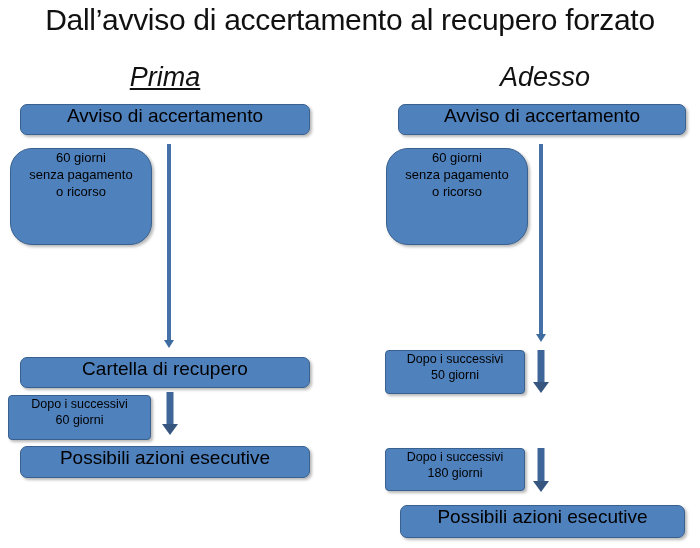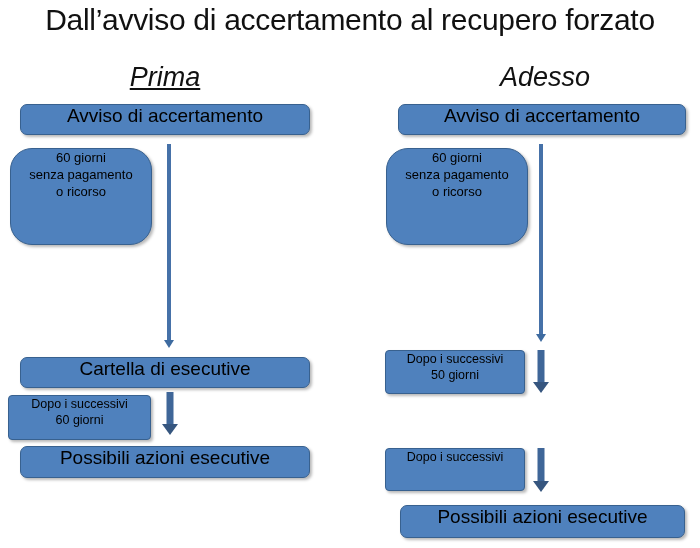--- a/index.html
+++ b/index.html
@@ -130,21 +130,21 @@
       <span>o ricorso</span>
     </div>
   </div>
 
   <div class="arrow thin" style="left:169px; top:144px;">
     <div class="shaft" style="height:196px;"></div>
     <div class="head" style="top:196px;"></div>
   </div>
 
   <div class="box stage" style="left:20px; top:357px; width:290px; height:31px;">
-    <span>Cartella di esecutive</span>
+    <span>Cartella di recupero</span>
   </div>
 
   <div class="box note" style="left:8px; top:395px; width:143px; height:45px;">
     <div class="lines">
       <span>Dopo i successivi</span>
       <span>60 giorni</span>
     </div>
   </div>
 
   <div class="arrow thick" style="left:170px; top:392px;">
@@ -184,20 +184,21 @@
 
   <div class="arrow thick" style="left:541px; top:350px;">
     <div class="shaft" style="height:32px;"></div>
     <div class="head" style="top:32px;"></div>
   </div>
 
 
   <div class="box note" style="left:385px; top:448px; width:140px; height:43px;">
     <div class="lines">
       <span>Dopo i successivi</span>
+      <span>180 giorni</span>
     </div>
   </div>
 
   <div class="arrow thick" style="left:541px; top:448px;">
     <div class="shaft" style="height:33px;"></div>
     <div class="head" style="top:33px;"></div>
   </div>
 
   <div class="box stage" style="left:400px; top:505px; width:285px; height:33px;">
     <span>Possibili azioni esecutive</span>

